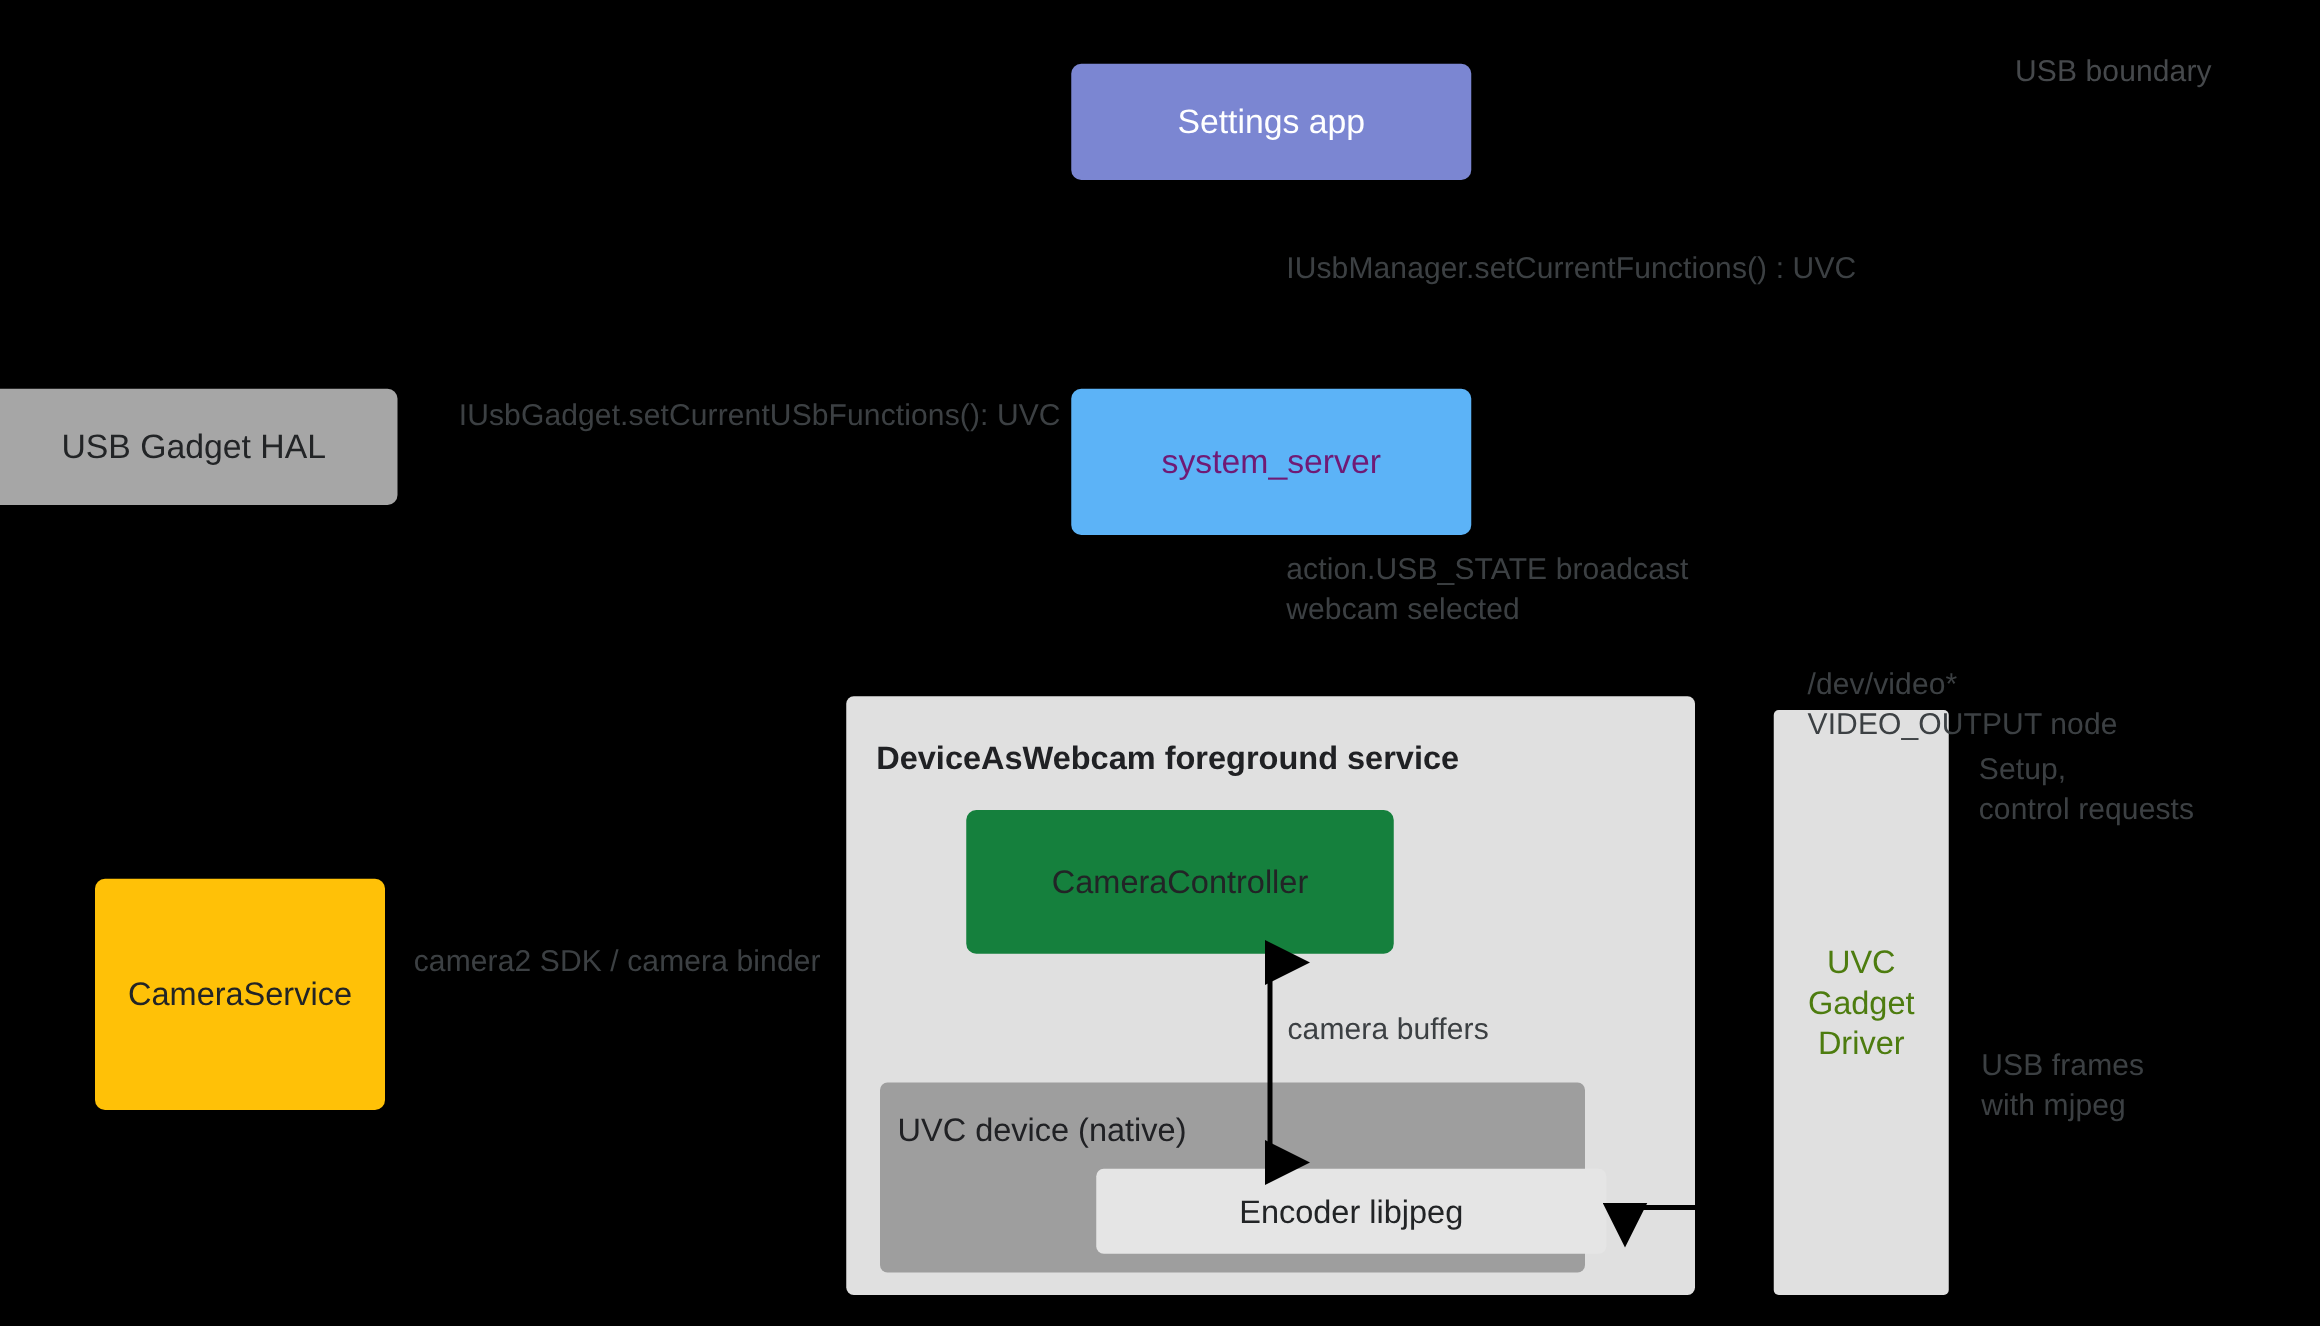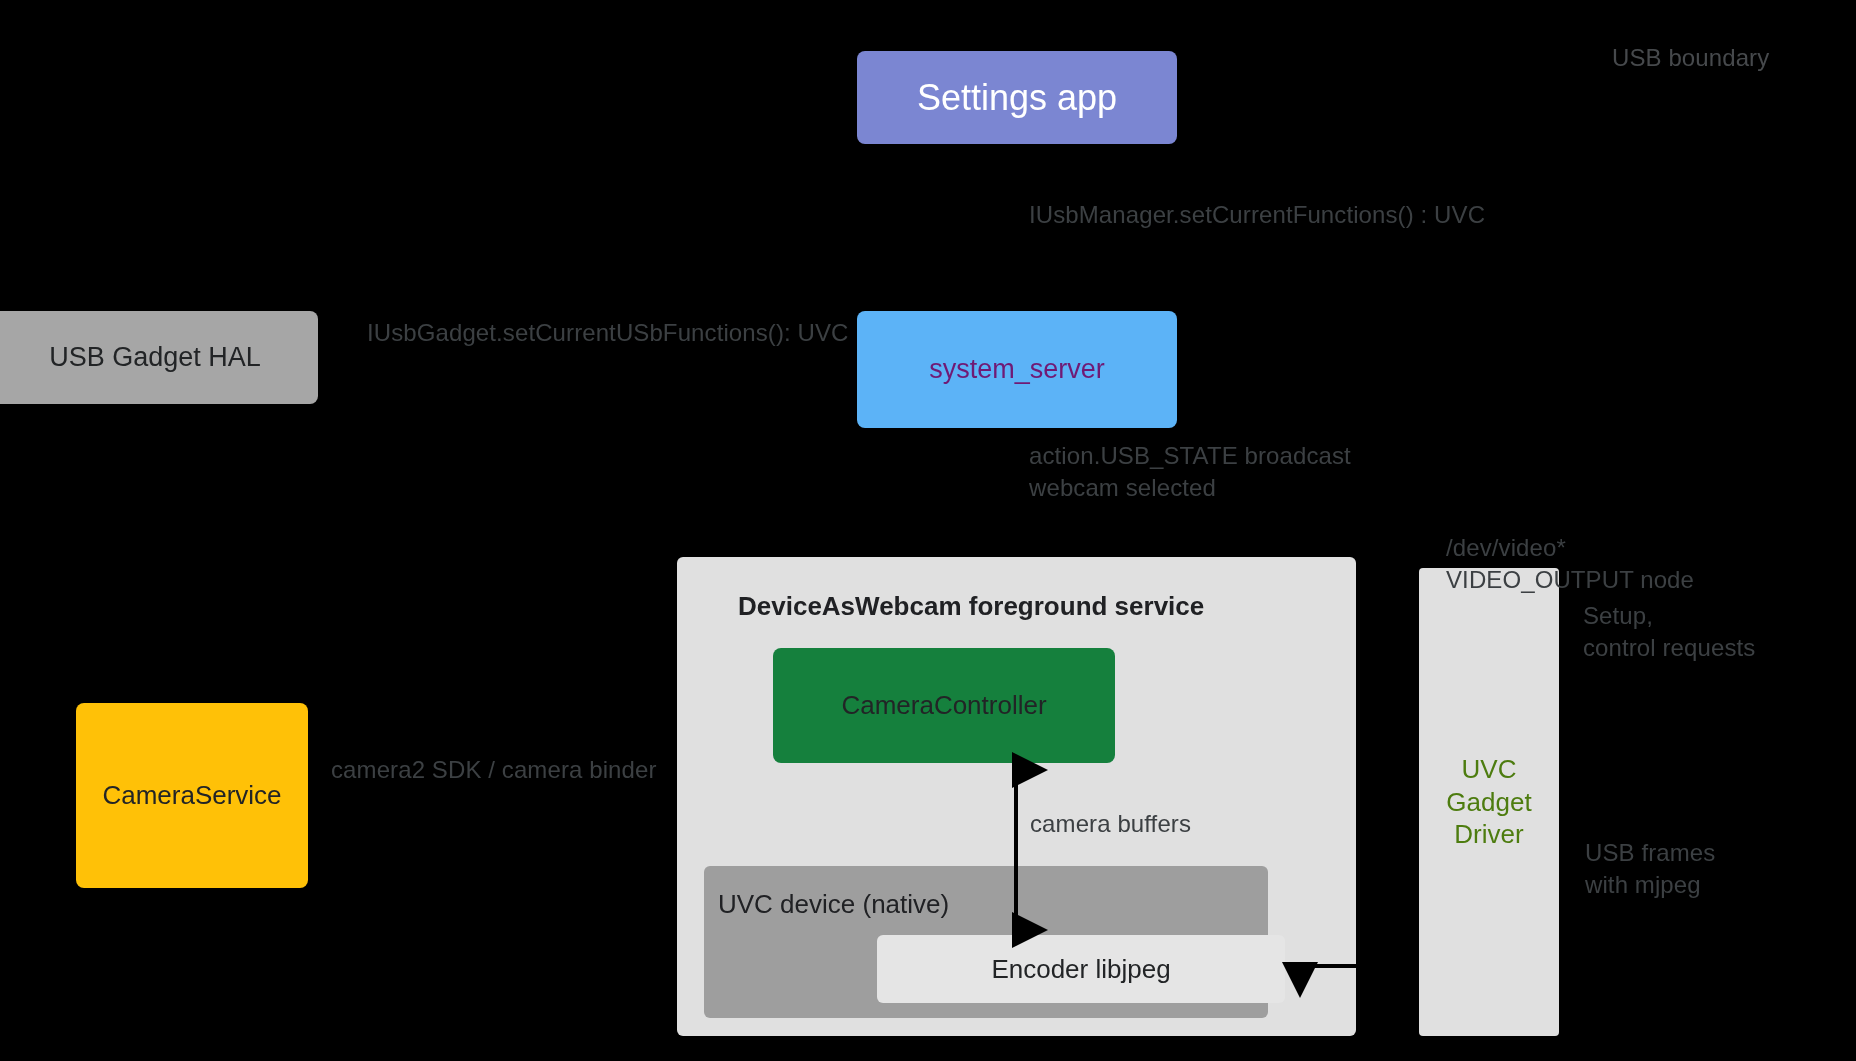--- a/index.html
+++ b/index.html
@@ -33,21 +33,21 @@
     white-space: pre;
     letter-spacing: 0.1px;
   }
   .label.muted { color: #46494c; }
 
   
   #settings-app {
     left: 857px; top: 51px; width: 320px; height: 93px;
     background: #7b86d2;
     color: #ffffff;
-    font-size: 36px;
+    font-size: 27px;
   }
   #system-server {
     left: 857px; top: 311px; width: 320px; height: 117px;
     background: #5cb3f7;
     color: #701a75;
     font-size: 27px;
   }
   #usb-gadget-hal {
     left: -8px; top: 311px; width: 326px; height: 93px;
     background: #a6a6a6;
@@ -66,21 +66,20 @@
     border-radius: 6px;
     display: block;
   }
   #daw-title {
     position: absolute;
     left: 24px; top: 33px;
     font-size: 26px;
     font-weight: bold;
     color: #202124;
     white-space: nowrap;
-    margin-left: 37px;
   }
   #camera-controller {
     left: 773px; top: 648px; width: 342px; height: 115px;
     background: #15803d;
     color: #222426;
     font-size: 26px;
   }
   #uvc-native {
     left: 704px; top: 866px; width: 564px; height: 152px;
     background: #9e9e9e;

